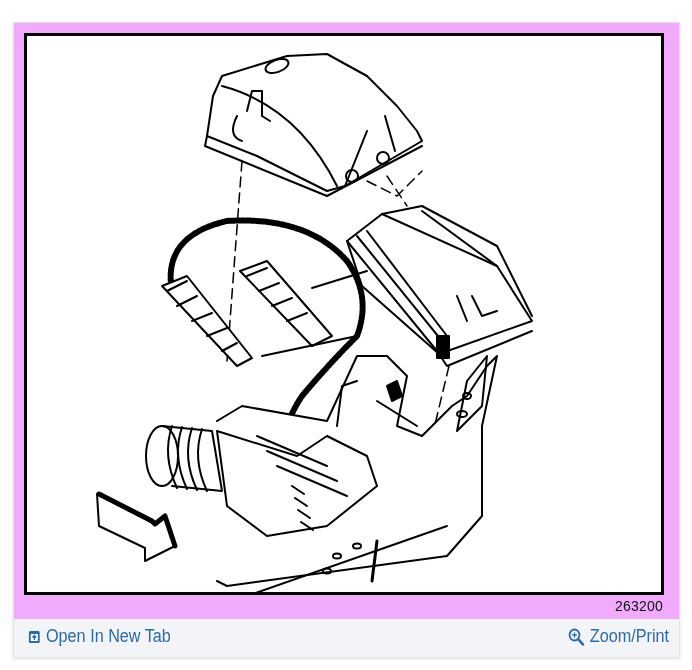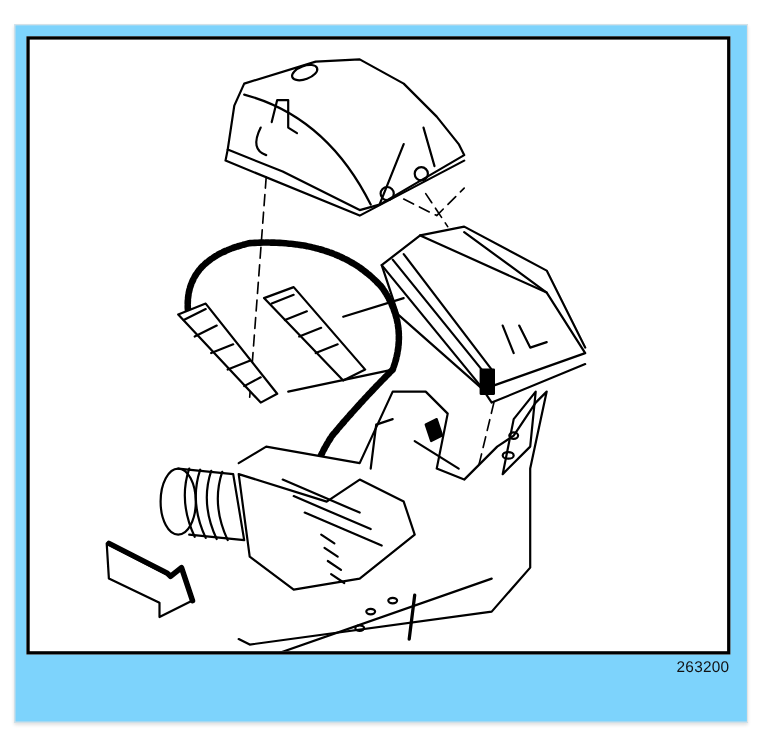--- a/index.html
+++ b/index.html
@@ -1,19 +1,19 @@
 <!DOCTYPE html>
 <html><head>
 <meta charset="utf-8">
 <style>
   html, body { margin:0; padding:0; background:#ffffff; }
   body { width:692px; height:670px; position:relative; overflow:hidden; font-family:"Liberation Sans", sans-serif; }
   .card {
     position:absolute; left:13px; top:22px; width:665px; height:633px;
-    background:#7dd3fc; border:1px solid #e3e3e3; box-shadow:0 2px 3px rgba(0,0,0,0.12);
+    background:#f0abfc; border:1px solid #e3e3e3; box-shadow:0 2px 3px rgba(0,0,0,0.12);
   }
   .figure {
     position:absolute; left:10px; top:10px; width:634px; height:556px;
     border:3px solid #000; background:#fff;
   }
   .figure svg { position:absolute; left:0; top:0; width:634px; height:556px; }
   .fig-number {
     position:absolute; right:16px; top:575px; font-size:14px; color:#111;
     font-family:"Liberation Sans", sans-serif; letter-spacing:0.2px;
   }
@@ -105,13 +105,31 @@
       </g>
 
       <g>
         <path d="M70 458 L72 490 L118 512 L118 525 L148 510 L138 480 L128 488 Z" fill="#fff"></path>
         <path d="M72 458 L125 485 L128 488 L138 480 L148 510" stroke-width="5"></path>
       </g>
     </svg>
   </div>
   <div class="fig-number">263200</div>
 
+  <div class="footer">
+    <a class="link left">
+      <svg width="14" height="14" viewBox="0 0 14 14">
+        <rect x="1" y="1" width="12" height="12" rx="1.5" fill="#2c6aa8"></rect>
+        <rect x="3" y="4" width="8" height="7" fill="#ffffff"></rect>
+        <path d="M7 10 L7 6 M5 7.5 L7 5.5 L9 7.5" stroke="#2c6aa8" stroke-width="1.4" fill="none"></path>
+      </svg>
+      <span>Open In New Tab</span>
+    </a>
+    <a class="link right">
+      <svg width="18" height="18" viewBox="0 0 18 18">
+        <circle cx="7" cy="7" r="5.5" stroke="#2c6aa8" stroke-width="2" fill="none"></circle>
+        <path d="M11 11 L16.5 16.5" stroke="#2c6aa8" stroke-width="2.6" stroke-linecap="round"></path>
+        <path d="M7 4.5 L7 9.5 M4.5 7 L9.5 7" stroke="#2c6aa8" stroke-width="1.3"></path>
+      </svg>
+      <span>Zoom/Print</span>
+    </a>
+  </div>
 </div>
 
 </body></html>

